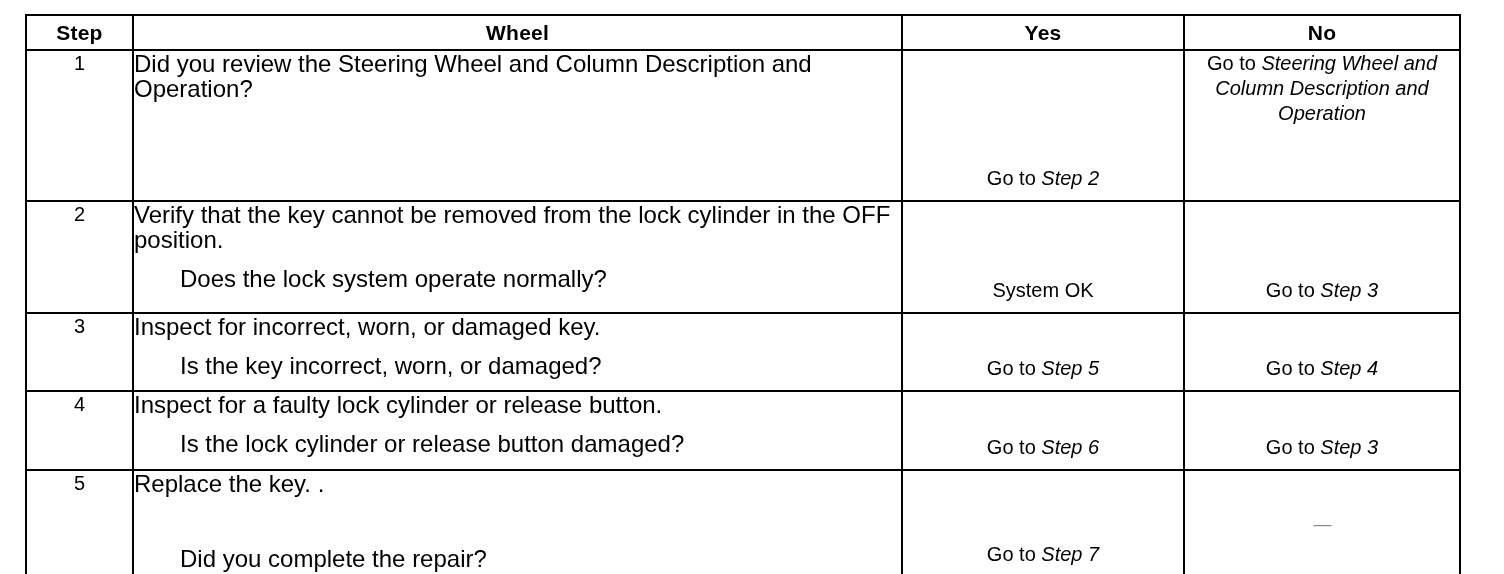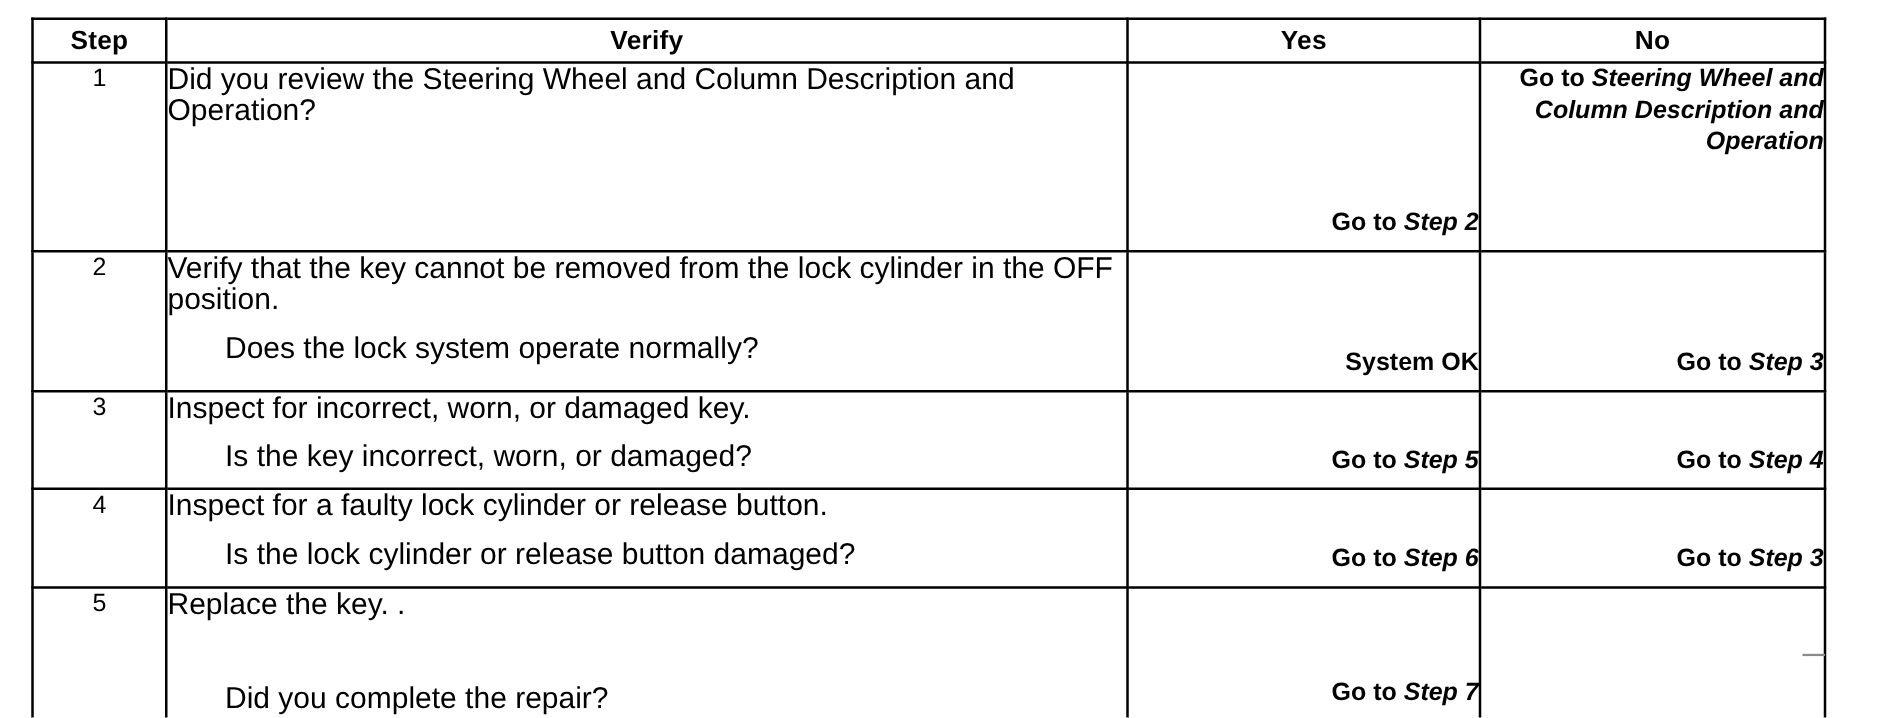--- a/index.html
+++ b/index.html
@@ -81,25 +81,24 @@
   .action-cell p + p {
     margin-top: 14px;
     padding-left: 46px;
   }
   .action-cell p.gap-lg + p {
     margin-top: 50px;
   }
 
   
   .yn-cell {
-    text-align: right;
+    text-align: center;
     font-size: 20px;
     line-height: 25px;
     padding: 7px 8px 7px 8px;
-    font-weight: bold;
   }
   .yn-cell.bottom {
     vertical-align: bottom;
     padding-bottom: 9px;
   }
   .yn-cell.top {
     vertical-align: top;
   }
   .yn-cell.middle {
     vertical-align: middle;
@@ -129,21 +128,21 @@
   <table class="diag-table">
     <colgroup>
       <col class="c-step">
       <col class="c-action">
       <col class="c-yes">
       <col class="c-no">
     </colgroup>
     <thead>
       <tr class="r-head">
         <th class="head-cell">Step</th>
-        <th class="head-cell">Verify</th>
+        <th class="head-cell">Wheel</th>
         <th class="head-cell">Yes</th>
         <th class="head-cell">No</th>
       </tr>
     </thead>
     <tbody>
 
       <tr class="r1">
         <td class="step-cell">1</td>
         <td class="action-cell">
           <p>Did you review the Steering Wheel and Column Description and Operation?</p>

